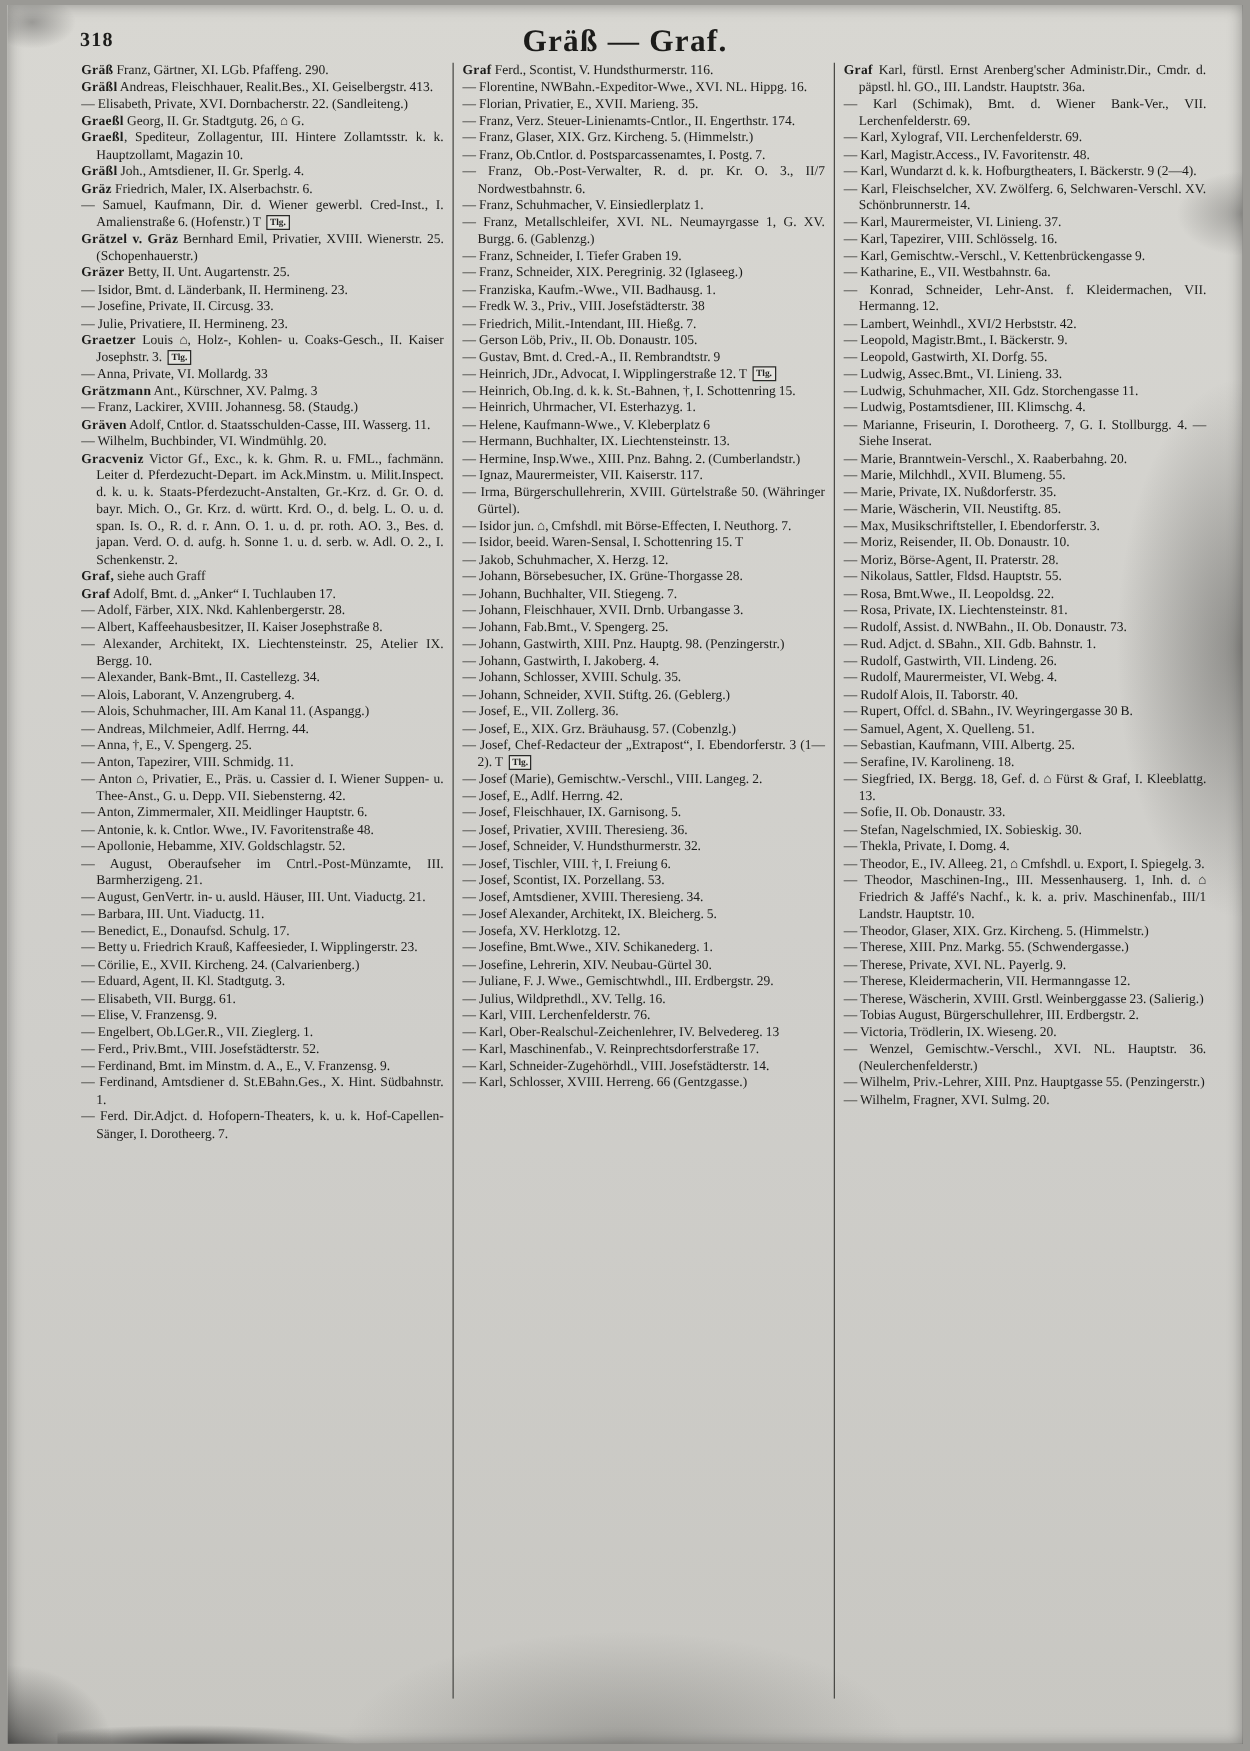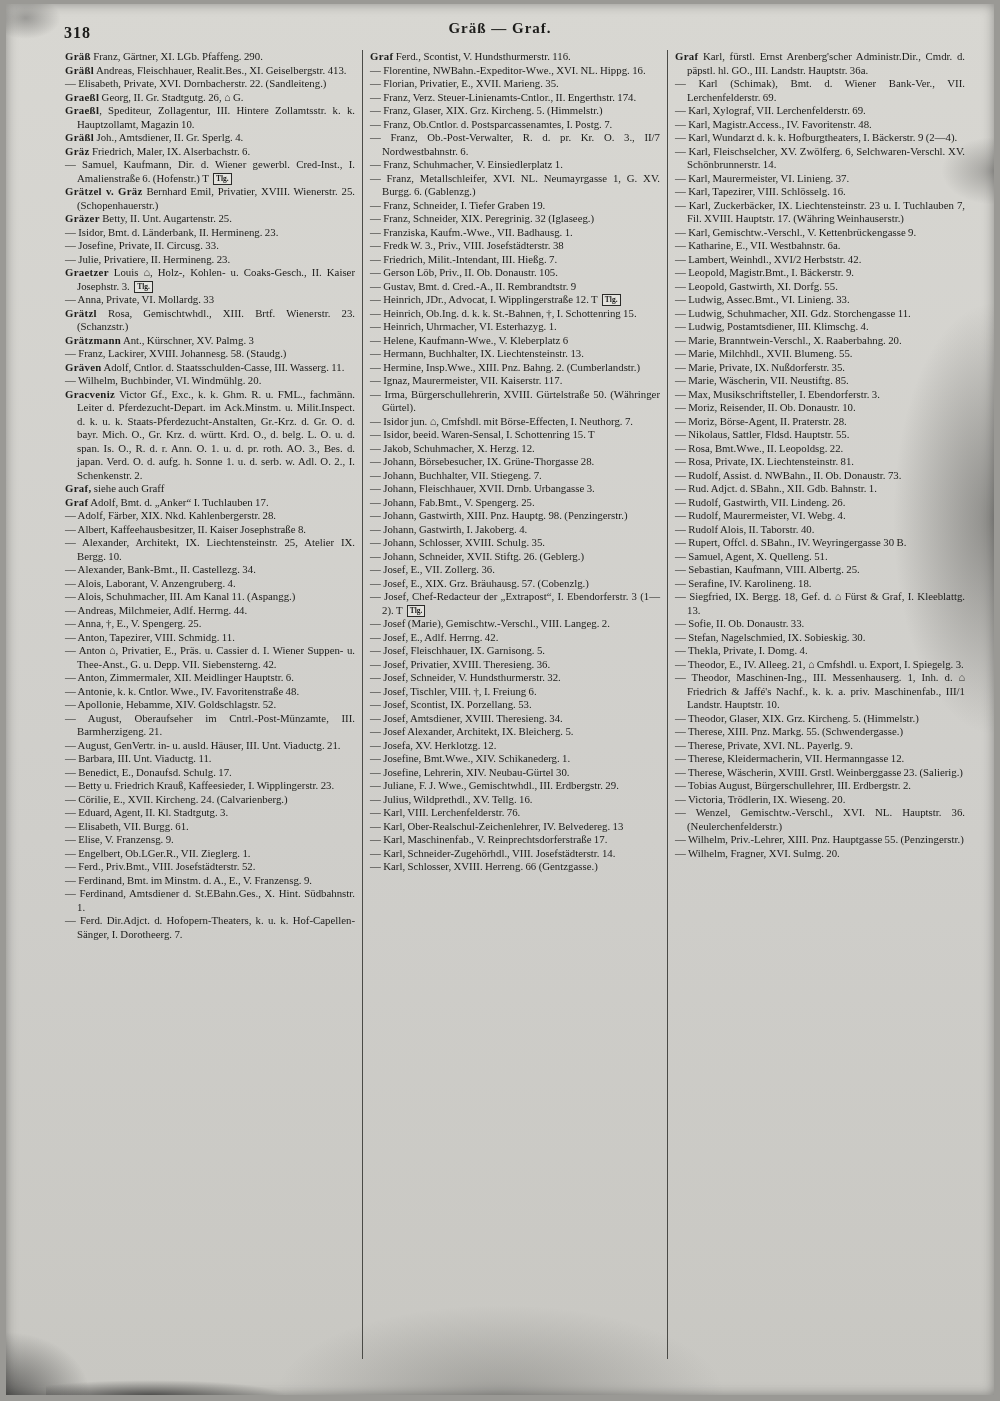--- a/index.html
+++ b/index.html
@@ -22,21 +22,21 @@
     box-shadow:inset 0 0 12px rgba(0,0,0,.35);
     color:#1c1c1a;
   }
   .page-head{position:absolute;top:14px;left:0;right:0;height:30px;}
   .page-number{
     position:absolute;left:58px;top:6px;
     font-size:16px;font-weight:bold;letter-spacing:1px;text-align:right;
   }
   .page-header{
     position:absolute;left:0;right:0;top:2px;text-align:center;
-    font-size:15px;font-weight:bold;letter-spacing:1px;
+    font-size:25px;font-weight:bold;letter-spacing:1px;
   }
   .columns{
     position:absolute;top:46px;left:52px;right:22px;bottom:36px;
     display:flex;overflow:hidden;
   }
   .col{
     flex:1 1 0;padding:0 7px;overflow:hidden;
     font-size:10.8px;line-height:13.5px;
   }
   .col + .col{border-left:1px solid #4a4a46;}
@@ -79,21 +79,20 @@
         <div class="entry"><span class="lead">Gräßl</span> Joh., Amtsdiener, II. Gr. Sperlg. 4.</div>
         <div class="entry"><span class="lead">Gräz</span> Friedrich, Maler, IX. Alserbachstr. 6.</div>
         <div class="entry">— Samuel, Kaufmann, Dir. d. Wiener gewerbl. Cred-Inst., I. Amalienstraße 6. (Hofenstr.) T <span class="tlg">Tlg.</span></div>
         <div class="entry"><span class="lead">Grätzel v. Gräz</span> Bernhard Emil, Privatier, XVIII. Wienerstr. 25. (Schopenhauerstr.)</div>
         <div class="entry"><span class="lead">Gräzer</span> Betty, II. Unt. Augartenstr. 25.</div>
         <div class="entry">— Isidor, Bmt. d. Länderbank, II. Hermineng. 23.</div>
         <div class="entry">— Josefine, Private, II. Circusg. 33.</div>
         <div class="entry">— Julie, Privatiere, II. Hermineng. 23.</div>
         <div class="entry"><span class="lead">Graetzer</span> Louis ⌂, Holz-, Kohlen- u. Coaks-Gesch., II. Kaiser Josephstr. 3. <span class="tlg">Tlg.</span></div>
         <div class="entry">— Anna, Private, VI. Mollardg. 33</div>
-        <div class="entry"><span class="lead">Grätzl</span> Rosa, Gemischtwhdl., XIII. Brtf. Wienerstr. 23. (Schanzstr.)</div>
         <div class="entry"><span class="lead">Grätzmann</span> Ant., Kürschner, XV. Palmg. 3</div>
         <div class="entry">— Franz, Lackirer, XVIII. Johannesg. 58. (Staudg.)</div>
         <div class="entry"><span class="lead">Gräven</span> Adolf, Cntlor. d. Staatsschulden-Casse, III. Wasserg. 11.</div>
         <div class="entry">— Wilhelm, Buchbinder, VI. Windmühlg. 20.</div>
         <div class="entry"><span class="lead">Gracveniz</span> Victor Gf., Exc., k. k. Ghm. R. u. FML., fachmänn. Leiter d. Pferdezucht-Depart. im Ack.Minstm. u. Milit.Inspect. d. k. u. k. Staats-Pferdezucht-Anstalten, Gr.-Krz. d. Gr. O. d. bayr. Mich. O., Gr. Krz. d. württ. Krd. O., d. belg. L. O. u. d. span. Is. O., R. d. r. Ann. O. 1. u. d. pr. roth. AO. 3., Bes. d. japan. Verd. O. d. aufg. h. Sonne 1. u. d. serb. w. Adl. O. 2., I. Schenkenstr. 2.</div>
         <div class="entry"><span class="lead">Graf,</span> siehe auch Graff</div>
         <div class="entry"><span class="lead">Graf</span> Adolf, Bmt. d. „Anker“ I. Tuchlauben 17.</div>
         <div class="entry">— Adolf, Färber, XIX. Nkd. Kahlenbergerstr. 28.</div>
         <div class="entry">— Albert, Kaffeehausbesitzer, II. Kaiser Josephstraße 8.</div>
         <div class="entry">— Alexander, Architekt, IX. Liechtensteinstr. 25, Atelier IX. Bergg. 10.</div>
@@ -183,29 +182,30 @@
       </div>
     <div class="col">
         <div class="entry"><span class="lead">Graf</span> Karl, fürstl. Ernst Arenberg'scher Administr.Dir., Cmdr. d. päpstl. hl. GO., III. Landstr. Hauptstr. 36a.</div>
         <div class="entry">— Karl (Schimak), Bmt. d. Wiener Bank-Ver., VII. Lerchenfelderstr. 69.</div>
         <div class="entry">— Karl, Xylograf, VII. Lerchenfelderstr. 69.</div>
         <div class="entry">— Karl, Magistr.Access., IV. Favoritenstr. 48.</div>
         <div class="entry">— Karl, Wundarzt d. k. k. Hofburgtheaters, I. Bäckerstr. 9 (2—4).</div>
         <div class="entry">— Karl, Fleischselcher, XV. Zwölferg. 6, Selchwaren-Verschl. XV. Schönbrunnerstr. 14.</div>
         <div class="entry">— Karl, Maurermeister, VI. Linieng. 37.</div>
         <div class="entry">— Karl, Tapezirer, VIII. Schlösselg. 16.</div>
-        <div class="entry">— Karl, Zuckerbäcker, IX. Liechtensteinstr. 23 u. I. Tuchlauben 7, Fil. XVIII. Hauptstr. 17. (Währing Weinhauserstr.)</div>
         <div class="entry">— Karl, Gemischtw.-Verschl., V. Kettenbrückengasse 9.</div>
         <div class="entry">— Katharine, E., VII. Westbahnstr. 6a.</div>
+        <div class="entry">— Konrad, Schneider, Lehr-Anst. f. Kleidermachen, VII. Hermanng. 12.</div>
         <div class="entry">— Lambert, Weinhdl., XVI/2 Herbststr. 42.</div>
         <div class="entry">— Leopold, Magistr.Bmt., I. Bäckerstr. 9.</div>
         <div class="entry">— Leopold, Gastwirth, XI. Dorfg. 55.</div>
         <div class="entry">— Ludwig, Assec.Bmt., VI. Linieng. 33.</div>
         <div class="entry">— Ludwig, Schuhmacher, XII. Gdz. Storchengasse 11.</div>
         <div class="entry">— Ludwig, Postamtsdiener, III. Klimschg. 4.</div>
+        <div class="entry">— Marianne, Friseurin, I. Dorotheerg. 7, G. I. Stollburgg. 4. — Siehe Inserat.</div>
         <div class="entry">— Marie, Branntwein-Verschl., X. Raaberbahng. 20.</div>
         <div class="entry">— Marie, Milchhdl., XVII. Blumeng. 55.</div>
         <div class="entry">— Marie, Private, IX. Nußdorferstr. 35.</div>
         <div class="entry">— Marie, Wäscherin, VII. Neustiftg. 85.</div>
         <div class="entry">— Max, Musikschriftsteller, I. Ebendorferstr. 3.</div>
         <div class="entry">— Moriz, Reisender, II. Ob. Donaustr. 10.</div>
         <div class="entry">— Moriz, Börse-Agent, II. Praterstr. 28.</div>
         <div class="entry">— Nikolaus, Sattler, Fldsd. Hauptstr. 55.</div>
         <div class="entry">— Rosa, Bmt.Wwe., II. Leopoldsg. 22.</div>
         <div class="entry">— Rosa, Private, IX. Liechtensteinstr. 81.</div>

